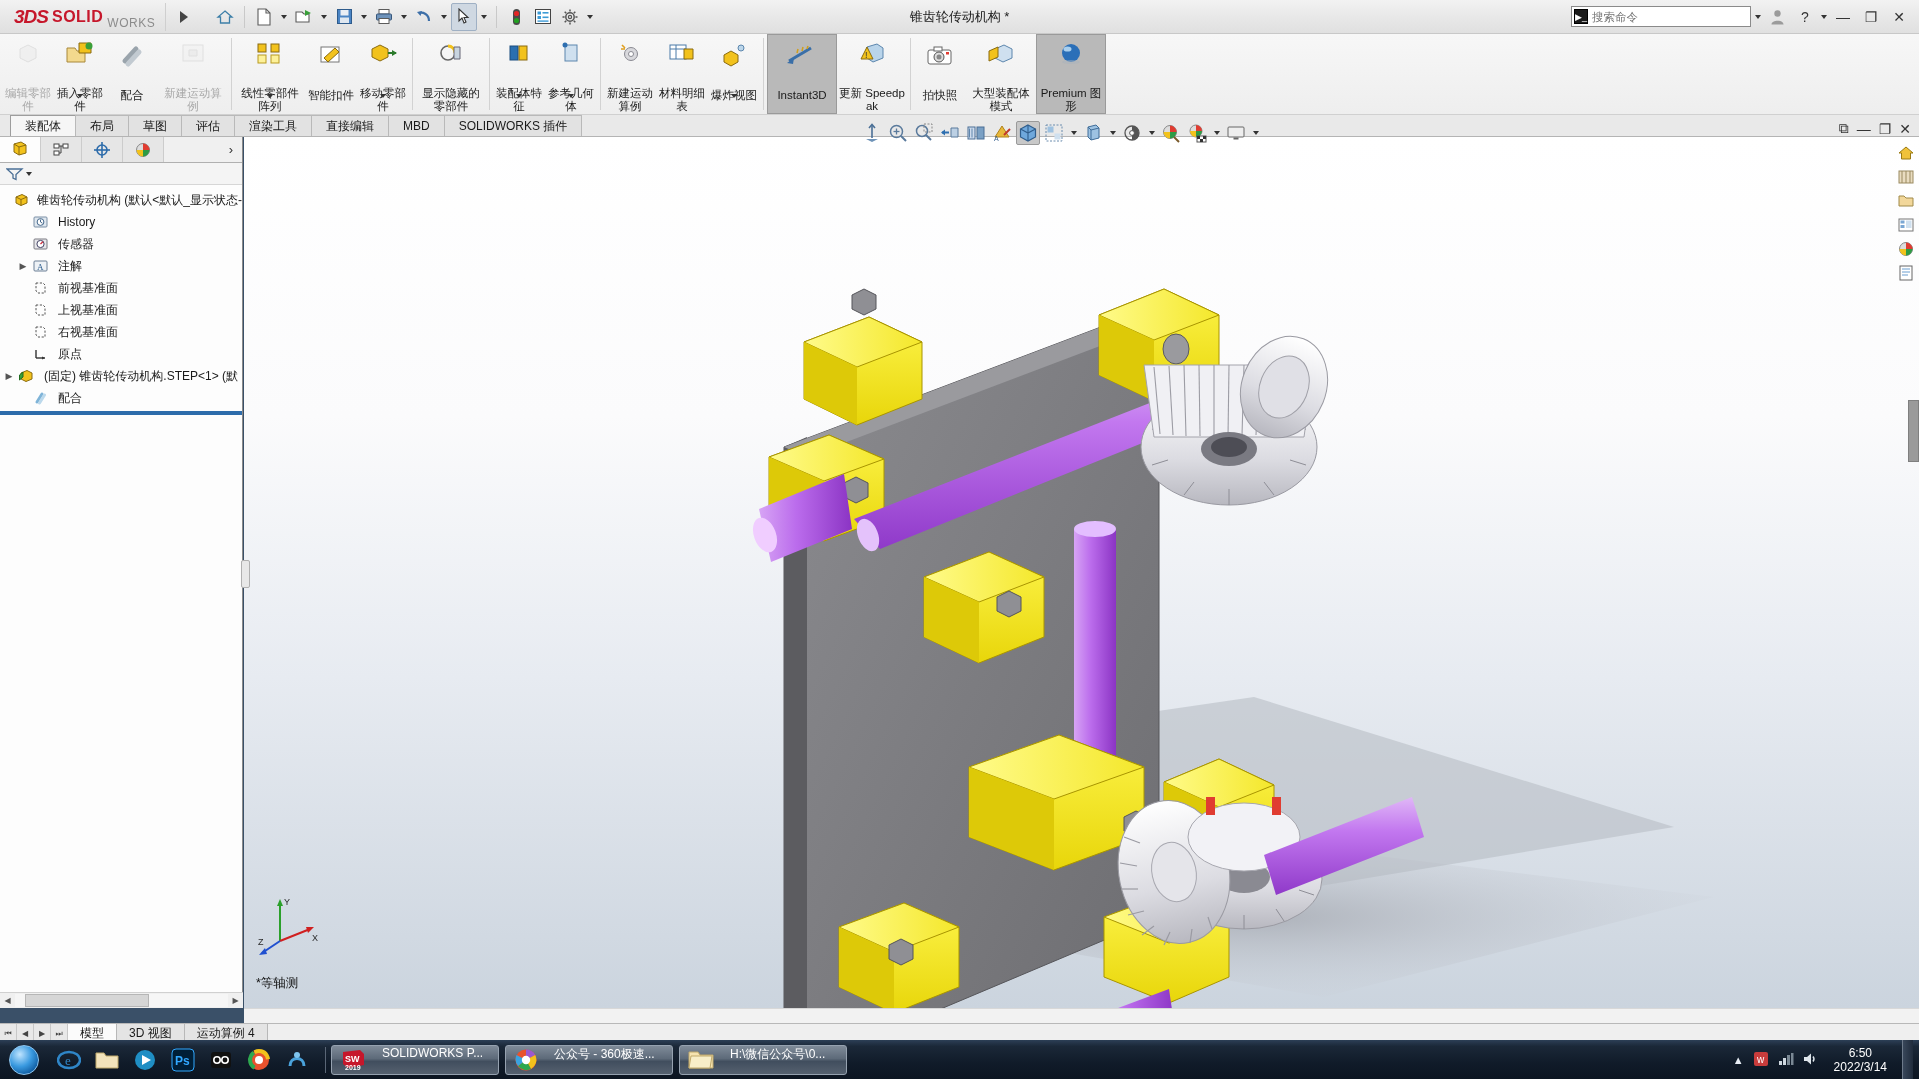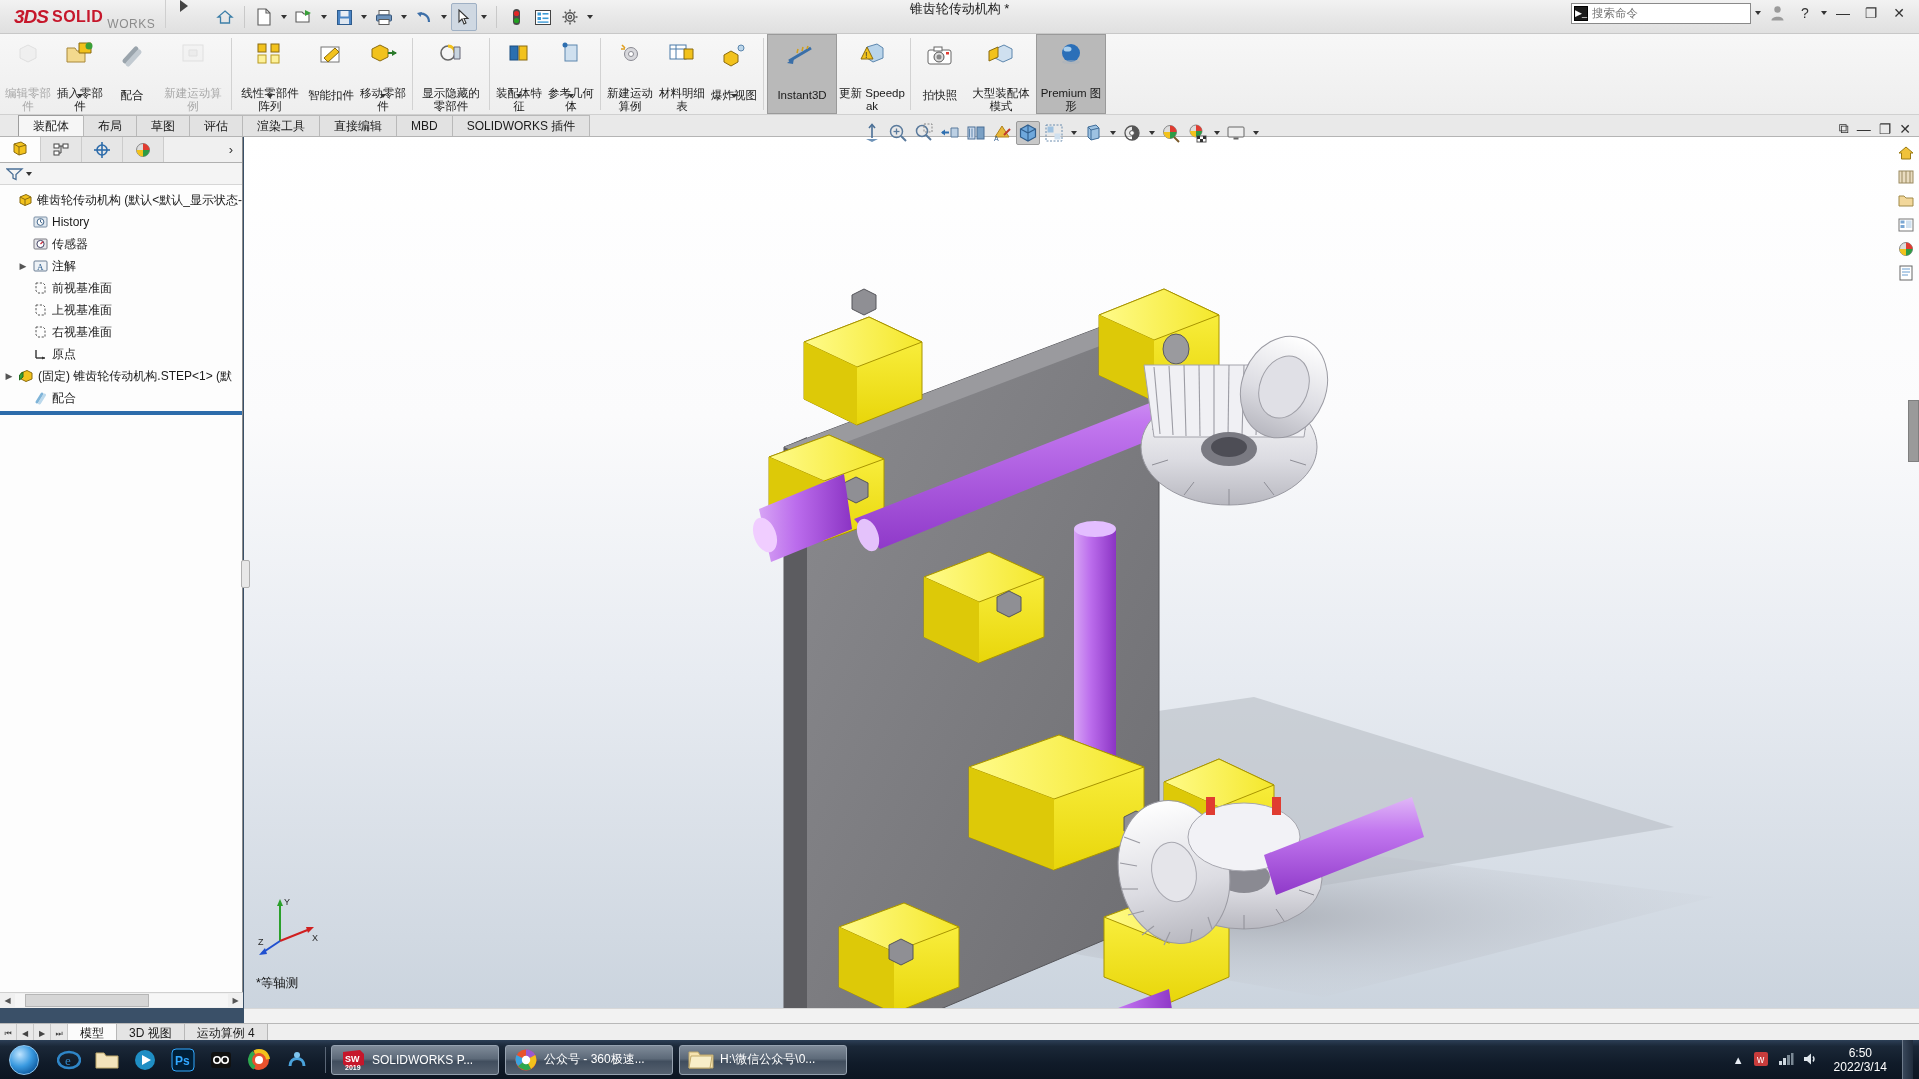--- a/index.html
+++ b/index.html
@@ -11,21 +11,21 @@
     color: #000;
     -webkit-font-smoothing: antialiased;
   }
   #app { position: relative; width: 1919px; height: 1079px; }
 
   
   .titlebar {
     position: absolute; top: 0; left: 0; width: 1919px; height: 34px;
     background: linear-gradient(to bottom, #f2f2f2 0%, #e8e8e8 50%, #e0e0e0 100%);
     border-bottom: 1px solid #c8c8c8;
-    display: flex; align-items: flex-start;
+    display: flex; align-items: center;
   }
   .sw-logo {
     display: flex; align-items: center; height: 34px;
     padding: 0 10px 0 14px; gap: 4px;
   }
   .sw-logo .ds { color: #c6172b; font-size: 19px; font-weight: bold; font-style: italic; letter-spacing: -1px;}
   .sw-logo .solid { color: #c6172b; font-size: 16px; font-weight: bold; letter-spacing: .5px;}
   .sw-logo .works { color: #8c8c8c; font-size: 12px; font-weight: normal; letter-spacing: .5px; margin-top: 13px;}
   .logo-sep { width:1px; height: 28px; background: #cfcfcf; }
   .tri-right {
@@ -83,21 +83,21 @@
     margin-top: 20px; word-break: break-all; padding: 0 1px;
   }
   .rb.dim .lbl { color: #a8a8a8; }
   .rb .dd { position: absolute; bottom: 1px; left: 50%; transform: translateX(-50%); }
   .rb-sep { width: 1px; background: #d2d2d2; margin: 4px 3px; }
 
   
   .tabbar {
     position: absolute; top: 115px; left: 0; width: 1919px; height: 22px;
     background: #e9e9e9; border-bottom: 1px solid #b4b4b4;
-    display: flex; align-items: flex-end; padding-left: 18px;
+    display: flex; align-items: flex-end; padding-left: 10px;
   }
   .tab {
     height: 21px; padding: 0 14px; font-size: 12px; line-height: 21px;
     border: 1px solid #b9b9b9; border-bottom: none; background: #e2e2e2;
     margin-right: -1px; color: #1a1a1a;
   }
   .tab.active { background: #f6f6f6; border-color: #9d9d9d; font-weight: normal; }
 
   
   .viewbar {
@@ -126,21 +126,21 @@
   .fm-tab.active { background: #fdfdfd; border-bottom: 1px solid #fdfdfd; }
   .fm-more { margin-left: auto; width: 22px; display:flex;align-items:center;justify-content:center;color:#333;font-size:13px;}
   .filterbar {
     height: 22px; background: #f4f4f4; border-bottom: 1px solid #d6d6d6;
     display: flex; align-items: center; padding-left: 6px; gap: 2px;
   }
   .tree { padding: 4px 0 0 0; font-size: 12px; color: #1a1a1a; }
   .trow { display: flex; align-items: center; height: 22px; padding-left: 2px; white-space: nowrap; }
   .trow .exp { width: 14px; text-align: center; color: #555; font-size: 9px; }
   .trow .ti { width: 20px; display:flex;align-items:center;justify-content:center; }
-  .trow .tl { margin-left: 2px; text-align: center; }
+  .trow .tl { margin-left: 8px; text-align: center; }
   .indent1 { padding-left: 16px; }
   .panel-hscroll {
     position: absolute; bottom: 0; left: 0; width: 243px; height: 16px;
     background: #f0f0f0; border-top: 1px solid #d0d0d0; display:flex; align-items:center;
   }
   .hs-arrow { width: 15px; text-align:center; font-size: 8px; color:#555;}
   .hs-track { flex:1; height: 13px; background: #f6f6f6; position: relative;}
   .hs-thumb { position:absolute; left: 10px; top:0; width: 124px; height: 13px; background:#d6d6d6; border:1px solid #b6b6b6;}
   .splitter-dot {
     position: absolute; left: 241px; top: 560px; width: 9px; height: 28px;
@@ -206,21 +206,21 @@
   }
   .orb {
     width: 30px; height: 30px; border-radius: 50%;
     background: radial-gradient(circle at 35% 30%, #bfe4ff 0%, #3a9ae0 45%, #1463a8 75%, #0d3f73 100%);
     border: 1px solid #8ec6f0;
   }
   .tb-qlaunch { display: flex; align-items: center; gap: 8px; padding: 0 8px; }
   .tb-ico { width: 30px; height: 30px; display:flex;align-items:center;justify-content:center; border-radius:3px;}
   .tb-sep { width: 1px; height: 26px; background: #5a6676; margin: 0 5px; }
   .tb-task {
-    height: 30px; min-width: 168px; display: flex; align-items: center; gap: 6px;
+    height: 30px; min-width: 168px; display: flex; gap: 16px;
     background: linear-gradient(to bottom, #7f8b99 0%, #5d6a79 45%, #414e5e 55%, #55616f 100%);
     border: 1px solid #96a2b0; border-radius: 3px; padding: 0 8px; margin-right: 6px;
     color: #fff; font-size: 12px; overflow: hidden; white-space: nowrap;
   }
   .tray {
     margin-left: auto; display: flex; align-items: center; gap: 9px; padding-right: 6px;
     color: #e8eef5; font-size: 11px;
   }
   .clock { text-align: center; line-height: 14px; font-size: 12px; color: #fff; padding: 0 6px;}
   .showdesk { width: 11px; height: 39px; background: linear-gradient(to right,#39475a,#202c3c); border-left: 1px solid #6d7a8a;}

